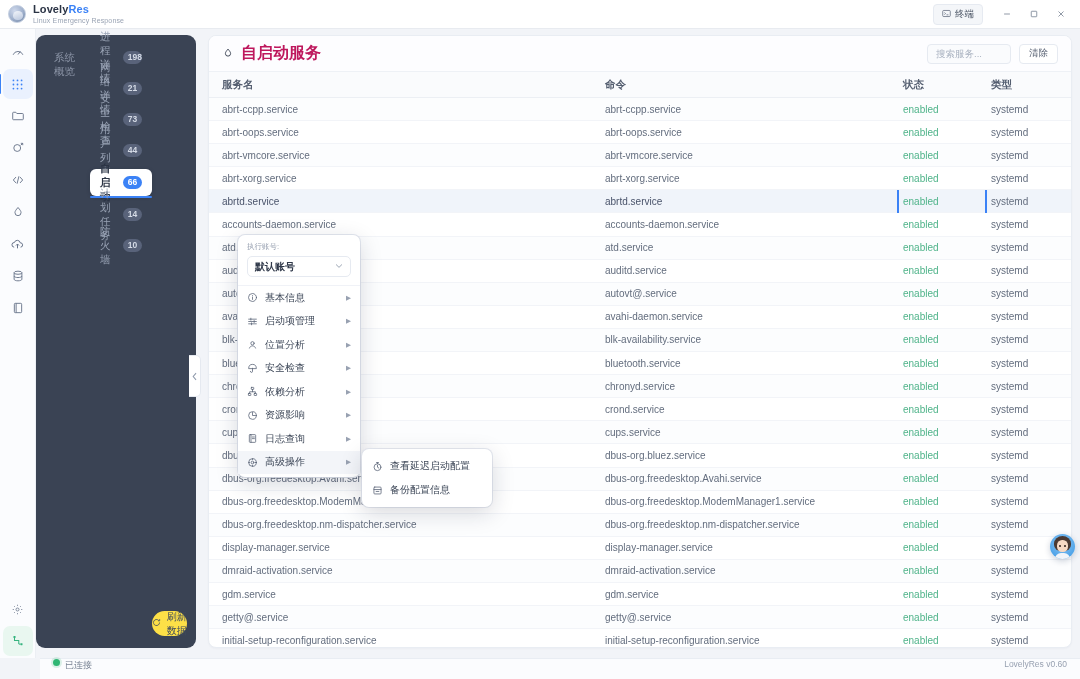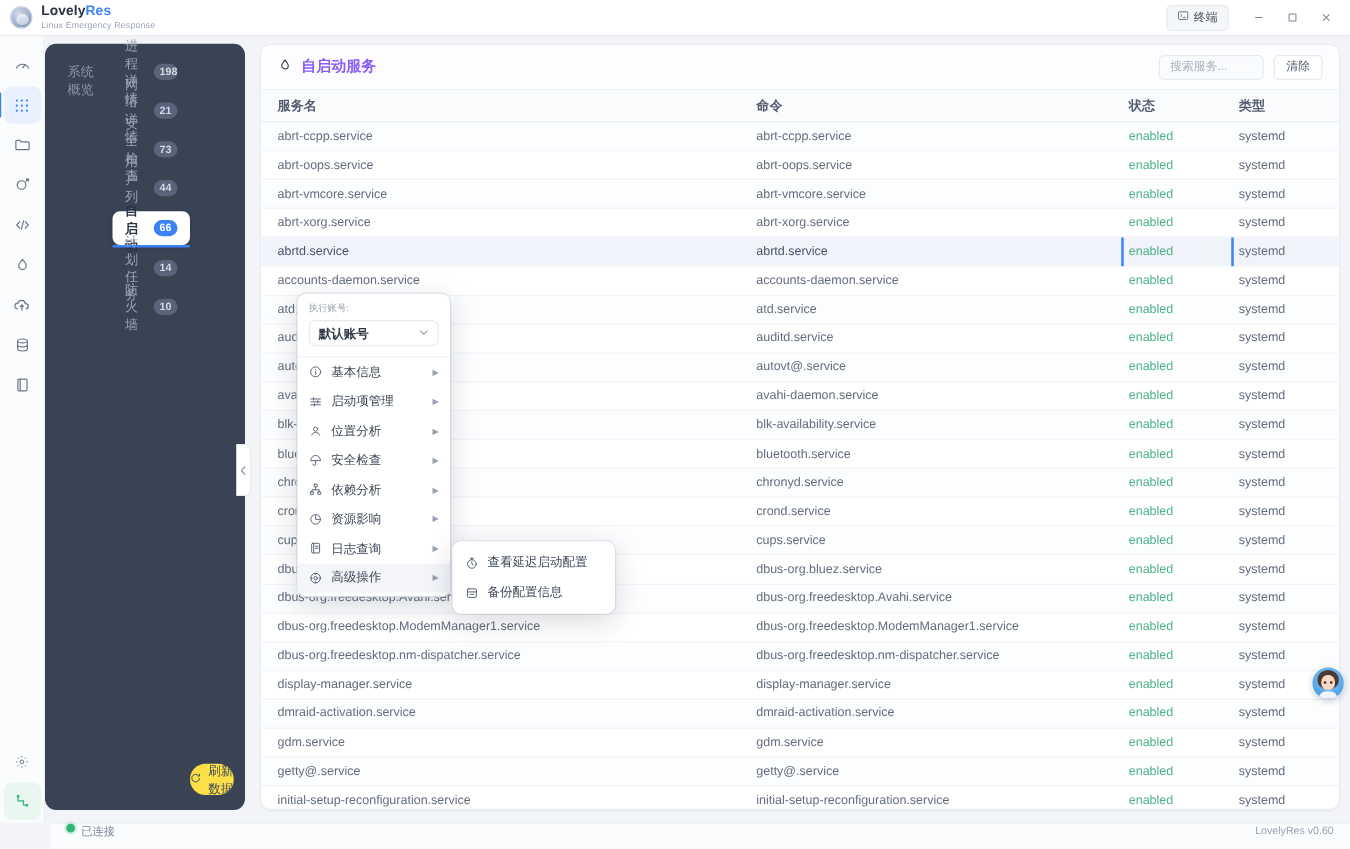--- a/index.html
+++ b/index.html
@@ -98,21 +98,21 @@
   
   .main { flex:1; min-width:0; padding:6px 8px 10px 12px; display:flex; }
   .card {
     flex:1; background:#ffffff; border:1px solid #e9edf3; border-radius:8px;
     display:flex; flex-direction:column; overflow:hidden; box-shadow:0 1px 2px rgba(20,30,50,.03);
   }
   .card-head {
     height:36px; display:flex; align-items:center; padding:0 13px; border-bottom:1px solid #eef1f6;
     background:#fdfdff; flex:0 0 36px;
   }
-  .card-title { display:flex; align-items:center; gap:7px; font-size:12px; font-weight:700; color:#8b5cf6; }
+  .card-title { display:flex; align-items:center; gap:7px; font-size:16px; font-weight:700; color:#be185d; }
   .head-right { margin-left:auto; display:flex; align-items:center; gap:8px; }
   .search-input {
     width:84px; height:20px; border:1px solid #e6eaf1; border-radius:4px; background:#fafbfd;
     font-size:9.5px; color:#4a5464; padding:0 8px; font-family:inherit; outline:none;
   }
   .search-input::placeholder{ color:#a9b2c0; }
   .clear-btn {
     height:20px; padding:0 9px; border:1px solid #e6eaf1; border-radius:4px; background:#fff;
     font-size:9.5px; color:#545e70; display:flex; align-items:center;
   }
@@ -155,21 +155,21 @@
   }
   .ctx-select .chev { margin-left:auto; color:#98a1b1; font-size:8px; }
   .ctx-item {
     height:23.5px; display:flex; align-items:center; gap:7px; padding:0 9px; font-size:10px; color:#3c4657;
   }
   .ctx-item.hl { background:#f3f5f9; }
   .ctx-ico { width:11px; display:flex; align-items:center; justify-content:center; color:#5a6477; }
   .ctx-arrow { margin-left:auto; font-size:6.5px; color:#98a1b1; }
 
   .submenu {
-    position:absolute; left:124px; top:198px; width:130px; background:#fff; border-radius:7px;
+    position:absolute; left:124px; top:214px; width:130px; background:#fff; border-radius:7px;
     box-shadow:0 6px 22px rgba(22,32,55,.17), 0 0 0 1px rgba(228,232,240,.9); padding:5px 0;
   }
   .sub-item { height:24px; display:flex; align-items:center; gap:7px; padding:0 10px; font-size:10px; color:#3c4657; }
 
   
   .avatar {
     position:absolute; right:5px; top:505px; width:25px; height:25px; border-radius:50%;
     background:radial-gradient(circle at 50% 38%, #8fc7f5 0%, #4ea3e8 72%, #3d93da 100%);
     overflow:hidden; z-index:50; box-shadow:0 2px 6px rgba(20,40,80,.22);
   }

